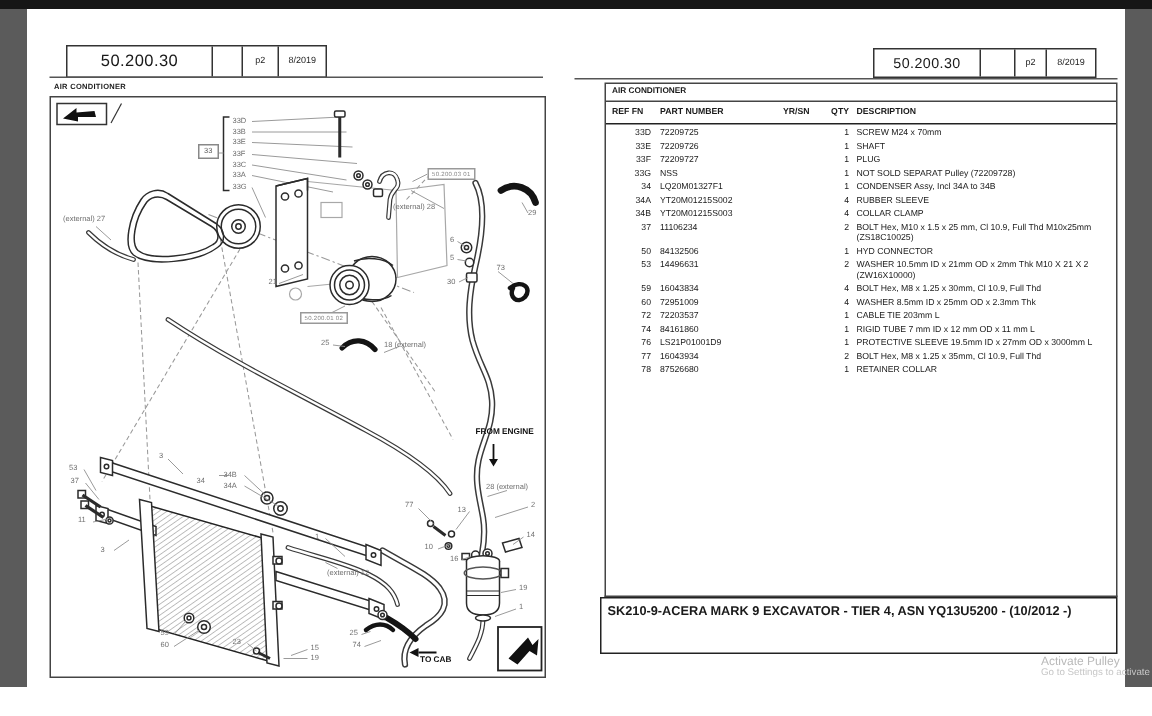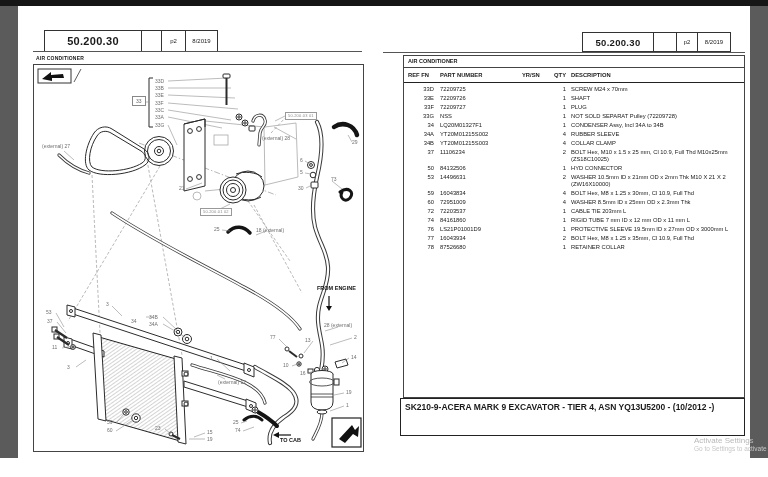--- a/index.html
+++ b/index.html
@@ -8,21 +8,21 @@
   .top-bar{position:absolute;left:0;top:0;width:768px;height:6px;background:#161616;z-index:4}
   .strip{position:absolute;top:6px;background:#5b5b5b;z-index:1}
   .strip.left{left:0;width:18px;height:452px}
   .strip.right{left:750px;width:18px;height:452px}
   .sheet{position:absolute;left:18px;top:6px;width:732px;height:454px;background:#ffffff;z-index:0}
 
   
   .hdr{position:absolute;display:flex;border:1px solid #333;background:#fff;z-index:2}
   .hdr .cell{border-right:1px solid #333;display:flex;align-items:center;justify-content:center;box-sizing:border-box}
   .hdr .cell:last-child{border-right:none}
-  .hdr .code{font-weight:bold;font-size:11px;letter-spacing:.3px}
+  .hdr .code{font-weight:normal;font-size:11px;letter-spacing:.3px}
   .hdr.rt .code{font-size:9.5px}
   .hdr .sm{font-size:6px;color:#222}
 
   .hline{position:absolute;border-top:1px solid #555;z-index:2}
   .section-label{position:absolute;font-size:5px;font-weight:bold;letter-spacing:.2px;z-index:2}
 
   
   .frame{position:absolute;left:33px;top:64px;width:329px;height:386px;border:1px solid #444;background:#fff;z-index:2}
   .frame svg{position:absolute;left:0;top:0}
   .callout{position:absolute;font-size:5px;line-height:1;color:#707070;white-space:nowrap;z-index:3}
@@ -506,15 +506,15 @@
         <span class="c-yrsn"></span>
         <span class="c-qty">1</span>
         <span class="c-desc">RETAINER COLLAR</span>
       </div>
     </div>
 </div>
 
 <div class="title-box">SK210-9-ACERA MARK 9 EXCAVATOR - TIER 4, ASN YQ13U5200 - (10/2012 -)</div>
 
 <div class="watermark">
-  <span class="w1">Activate Settings</span>
+  <span class="w1">Activate Pulley</span>
   <span class="w2">Go to Settings to activate</span>
 </div>
 
 </body></html>

